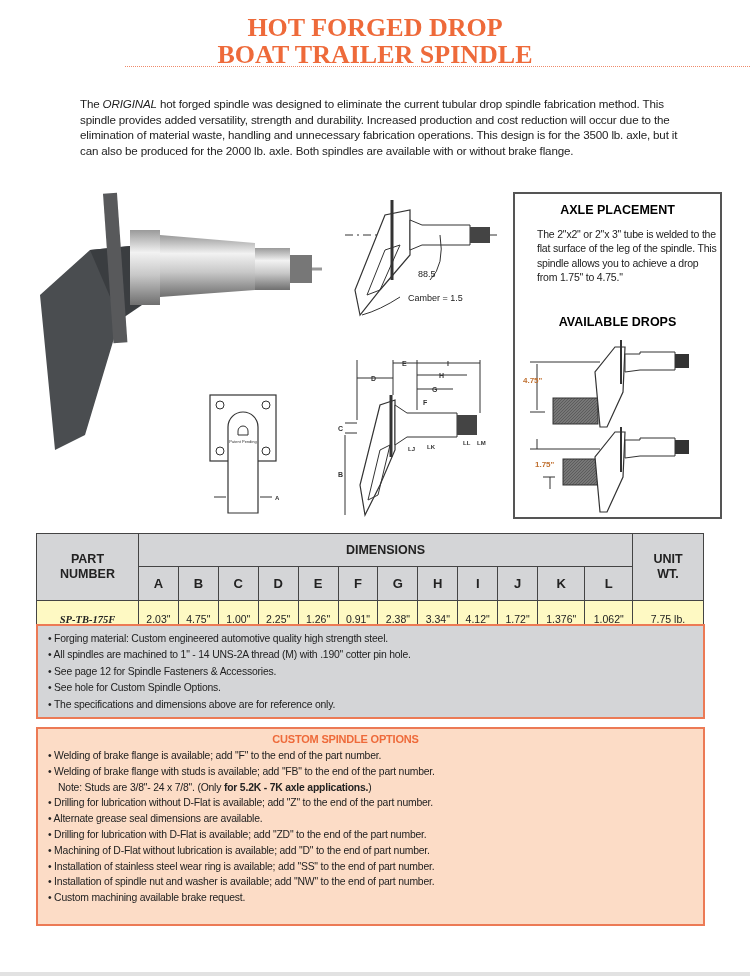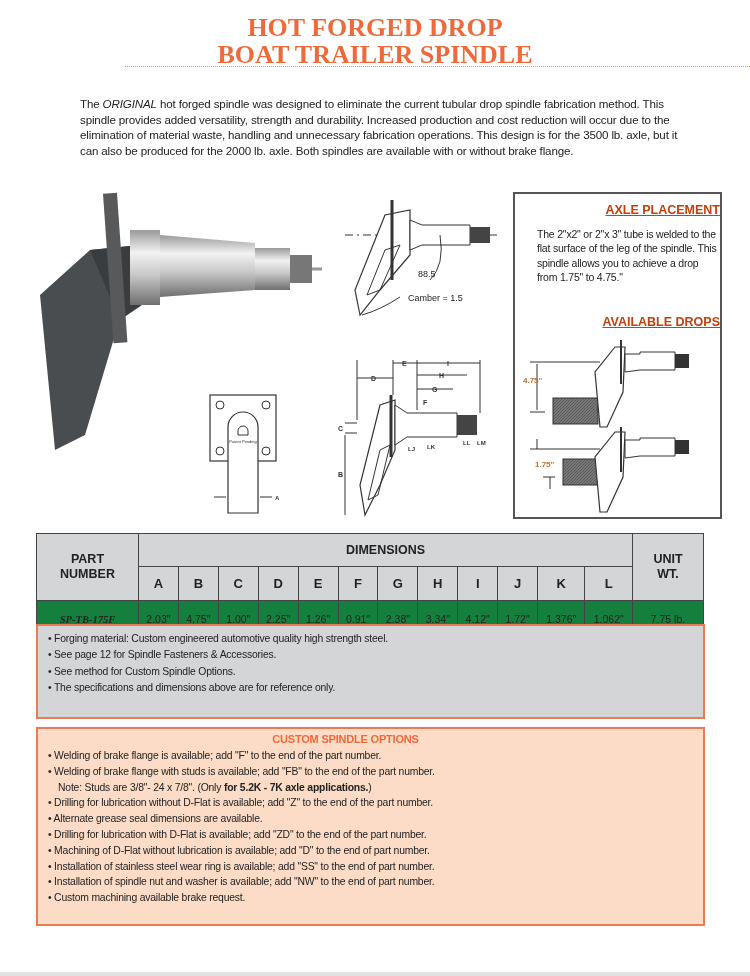--- a/index.html
+++ b/index.html
@@ -8,33 +8,33 @@
   .title.t1{top:14px;}
   .title.t2{top:41px;}
   .dotted{position:absolute;left:125px;top:66px;width:625px;border-top:1.5px dotted #ee8a6a;}
   .intro{position:absolute;left:80px;top:96px;width:600px;font-size:11.6px;line-height:15.6px;color:#222;letter-spacing:-0.15px;}
   .intro i{font-style:italic;}
   .photo{position:absolute;left:30px;top:185px;width:300px;height:280px;}
   .bracket{position:absolute;left:200px;top:385px;width:100px;height:130px;}
   .diag1{position:absolute;left:340px;top:195px;width:170px;height:130px;}
   .diag2{position:absolute;left:335px;top:345px;width:175px;height:175px;}
   .sidebox{position:absolute;left:513px;top:192px;width:209px;height:327px;border:2px solid #555;box-sizing:border-box;background:#fff;}
-  .side-h{color:#c2410c;font-weight:bold;font-size:12.5px;text-decoration:underline;text-align:right;}
+  .side-h{color:#000000;font-weight:bold;font-size:12.5px;text-align:center;}
   .side-h.h1{position:absolute;top:9px;left:0;width:100%;}
   .side-h.h2{position:absolute;top:121px;left:0;width:100%;}
   .side-p{position:absolute;left:22px;top:33px;width:180px;font-size:10.5px;line-height:14.3px;color:#222;letter-spacing:-0.2px;}
   .drops{position:absolute;left:0;top:138px;width:205px;height:185px;}
   table.dims{position:absolute;left:36px;top:533px;width:668px;border-collapse:collapse;font-family:"Liberation Sans",sans-serif;}
   table.dims td,table.dims th{border:1.5px solid #444;text-align:center;padding:3px;}
   table.dims th{background:#d4d5d7;font-weight:bold;color:#222;}
   .th-part{width:95px;font-size:12.5px;line-height:15px;}
   .th-dim{height:26px;font-size:12.5px;}
   .th-col{height:27px;font-size:13px;}
   .th-wt{width:64px;font-size:12.5px;line-height:15px;}
-  table.dims td{height:30px;font-size:10.5px;background:#15803d;}
+  table.dims td{height:30px;font-size:10.5px;background:#fef9c3;}
   td.pn{font-family:"Liberation Serif",serif;font-style:italic;font-weight:bold;font-size:11px;text-align:left;padding-left:8px;}
   .specs{position:absolute;left:36px;top:624px;width:669px;height:95px;box-sizing:border-box;background:#d4d5d7;border:2px solid #ec7a55;padding:5px 16px 0 10px;}
   .specs div,.opts div{font-size:10.4px;line-height:16.4px;color:#222;letter-spacing:-0.2px;}
   .opts{position:absolute;left:36px;top:727px;width:669px;height:199px;box-sizing:border-box;background:#fcdcc6;border:2px solid #ec7a55;padding:2px 0 0 10px;}
   .opts .oh{color:#ee6a3a;font-weight:bold;font-size:11px;text-align:center;margin-left:-60px;line-height:17px;}
   .opts div.item{line-height:15.8px;}
   .opts .note{padding-left:10px;}
   .opts .note b{font-weight:bold;text-align:center;}
   .bottom-line{position:absolute;left:0;top:972px;width:750px;height:4px;background:#e2e2e2;}
 </style>
@@ -197,22 +197,23 @@
     <td>1.72"</td>
     <td>1.376"</td>
     <td>1.062"</td>
     <td>7.75 lb.</td>
   </tr>
 </tbody>
   </table>
 
 <div class="specs">
   <div>• Forging material: Custom engineered automotive quality high strength steel.</div>
+  <div>• All spindles are machined to 1" - 14 UNS-2A thread (M) with .190" cotter pin hole.</div>
   <div>• See page 12 for Spindle Fasteners &amp; Accessories.</div>
-  <div>• See method for Custom Spindle Options.</div>
+  <div>• See hole for Custom Spindle Options.</div>
   <div>• The specifications and dimensions above are for reference only.</div>
 </div>
 
 <div class="opts">
   <div class="oh">CUSTOM SPINDLE OPTIONS</div>
   <div class="item">• Welding of brake flange is available; add "F" to the end of the part number.</div>
   <div class="item">• Welding of brake flange with studs is available; add "FB" to the end of the part number.</div>
   <div class="item note"><span>Note: Studs are 3/8"- 24 x 7/8". (Only </span><b>for 5.2K - 7K axle applications.</b><span>)</span></div>
   <div class="item">• Drilling for lubrication without D-Flat is available; add "Z" to the end of the part number.</div>
   <div class="item">• Alternate grease seal dimensions are available.</div>

